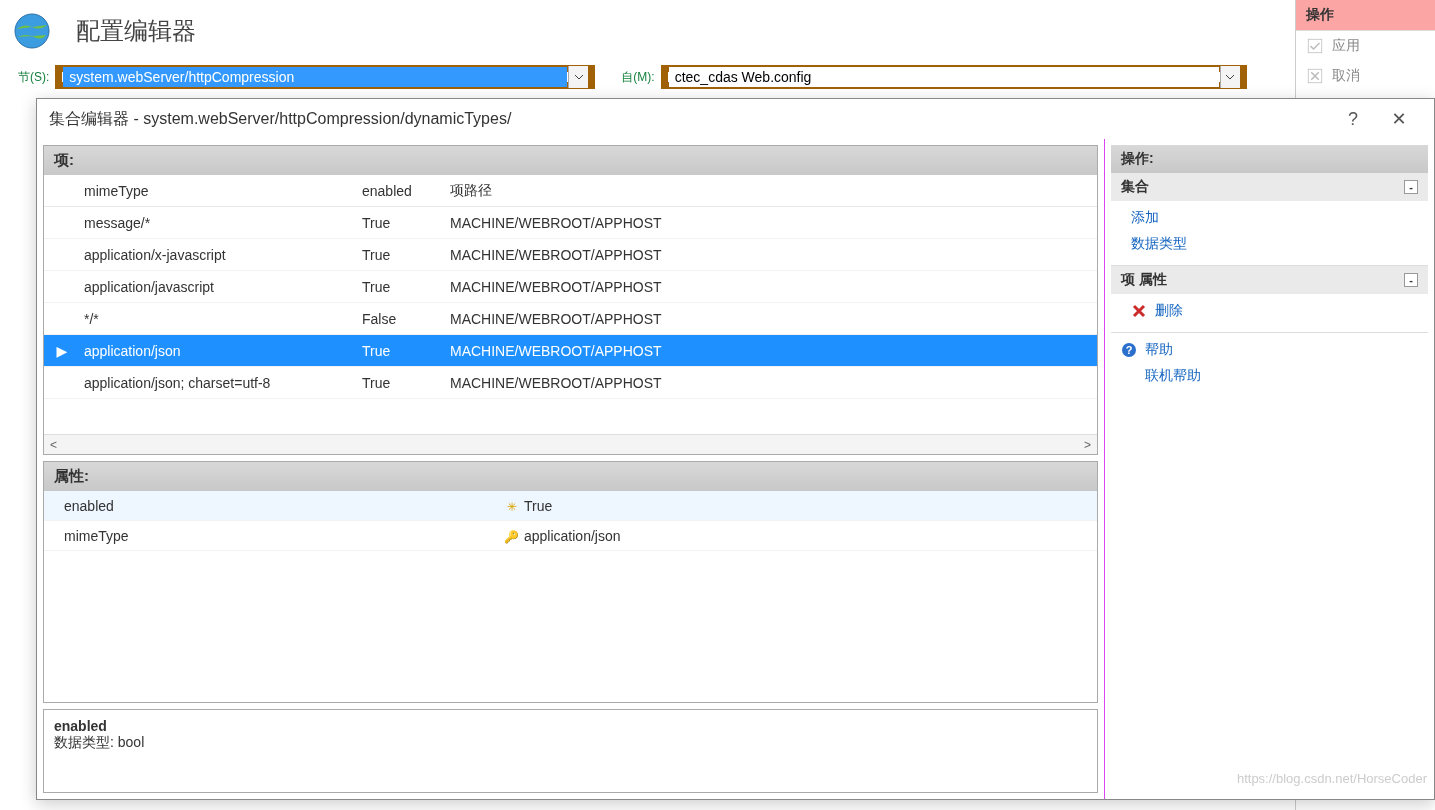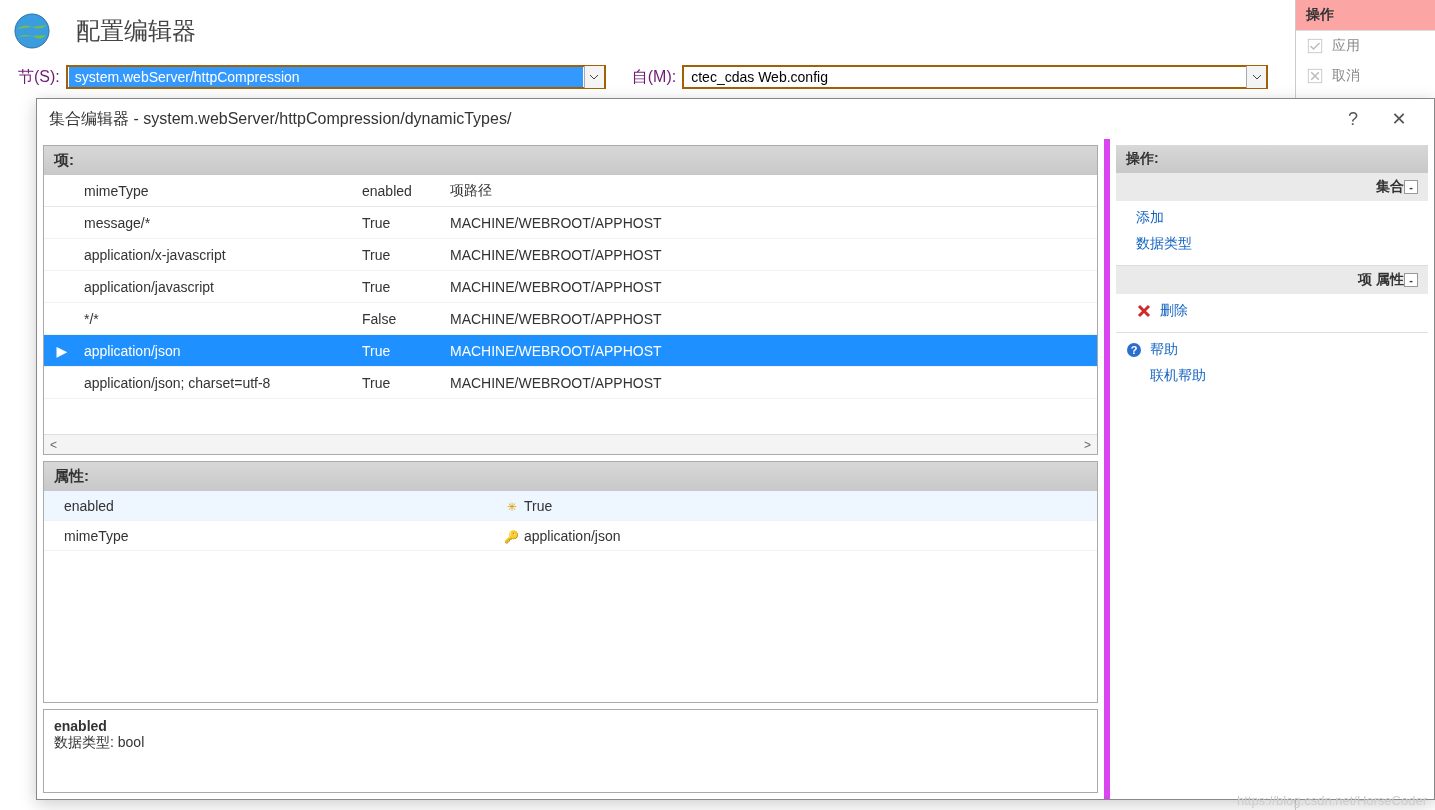--- a/index.html
+++ b/index.html
@@ -6,22 +6,22 @@
 body { margin: 0; background: #fff; font-size: 14px; color: #333; }
 .root { width: 1435px; height: 810px; position: relative; background: #fff; }
 
 
 .topbar { height: 62px; display: flex; align-items: center; padding: 0 8px 0 12px; }
 .globe { width: 40px; height: 40px; margin-right: 24px; }
 .toptitle { font-size: 24px; color: #444; }
 
 
 .comborow { height: 30px; display: flex; align-items: center; padding: 0 8px 0 18px; gap: 6px; }
-.comborow label { font-size: 16px; color: #701a75; }
-.combo { height: 24px; border: 2px solid #a16207; display: flex; align-items: center; background: #fff; }
+.comborow label { font-size: 12px; color: #15803d; }
+.combo { height: 24px; border: 7px solid #a16207; display: flex; align-items: center; background: #fff; }
 .combo .val { flex: 1; padding: 0 6px; color: #fff; background: #3399ff; height: 20px; display: flex; align-items: center; margin: 1px; }
 .combo .val.plain { color: #000000; background: #fff; }
 .combo .btn { width: 20px; height: 22px; border-left: 1px solid #aaa; display: flex; align-items: center; justify-content: center; background: #f4f4f4; }
 .combo .btn svg { width: 10px; height: 6px; }
 #section-combo { width: 540px; }
 #from-combo { width: 586px; }
 
 
 .rightpane { position: absolute; top: 0; right: 0; width: 140px; border-left: 1px solid #ccc; height: 100%; background: #fff; }
 .rightpane .hdr { background: #fca5a5; font-weight: bold; padding: 6px 10px; border-bottom: 1px solid #ddd; }
@@ -56,30 +56,30 @@
 .prop-row .m { width: 24px; text-align: center; }
 .prop-row .v { flex: 1; }
 .star { color: #d9a400; font-size: 12px; }
 .key { color: #d9a400; font-size: 12px; }
 .prop-row.selp { background: #eef6ff; }
 
 .desc { border: 1px solid #aaa; padding: 8px 10px; height: 84px; }
 .desc .dn { font-weight: bold; }
 
 
-.dlg-right { width: 330px; border-left: 6px solid #d946ef; display: flex; flex-direction: column; padding: 6px; }
+.dlg-right { width: 330px; border-left: 1px solid #d946ef; display: flex; flex-direction: column; padding: 6px; }
 .dlg-right .panel-hdr2 { background: linear-gradient(#d8d8d8,#c8c8c8); padding: 5px 10px; font-weight: bold; }
 .sect { border-bottom: 1px solid #ddd; }
-.sect-h { background: #eaeaea; padding: 5px 10px; font-weight: bold; display: flex; justify-content: flex-end; align-items: center; }
+.sect-h { background: #eaeaea; padding: 5px 10px; font-weight: bold; display: flex; justify-content: space-between; align-items: center; }
 .sect-h .collapse { width: 14px; height: 14px; border: 1px solid #999; display: flex; align-items: center; justify-content: center; font-size: 11px; background: #fff; }
 .sect-body { padding: 4px 10px 8px 20px; }
 .link { color: #1565c0; padding: 4px 0; display: flex; align-items: center; gap: 8px; }
 .link svg { width: 16px; height: 16px; flex-shrink: 0; }
 
-.watermark { position: absolute; right: 8px; bottom: 2px; color: #ccc; font-size: 13px; z-index: 99; }
+.watermark { position: absolute; right: 8px; bottom: 24px; color: #ccc; font-size: 13px; z-index: 99; }
 </style>
 </head>
 <body>
 <div class="root">
 
   <div class="rightpane">
     <div class="hdr">操作</div>
     <div class="act">
       <svg viewBox="0 0 24 24">
           <rect x="3" y="3" width="18" height="18" fill="none" stroke="#bbb"></rect>

